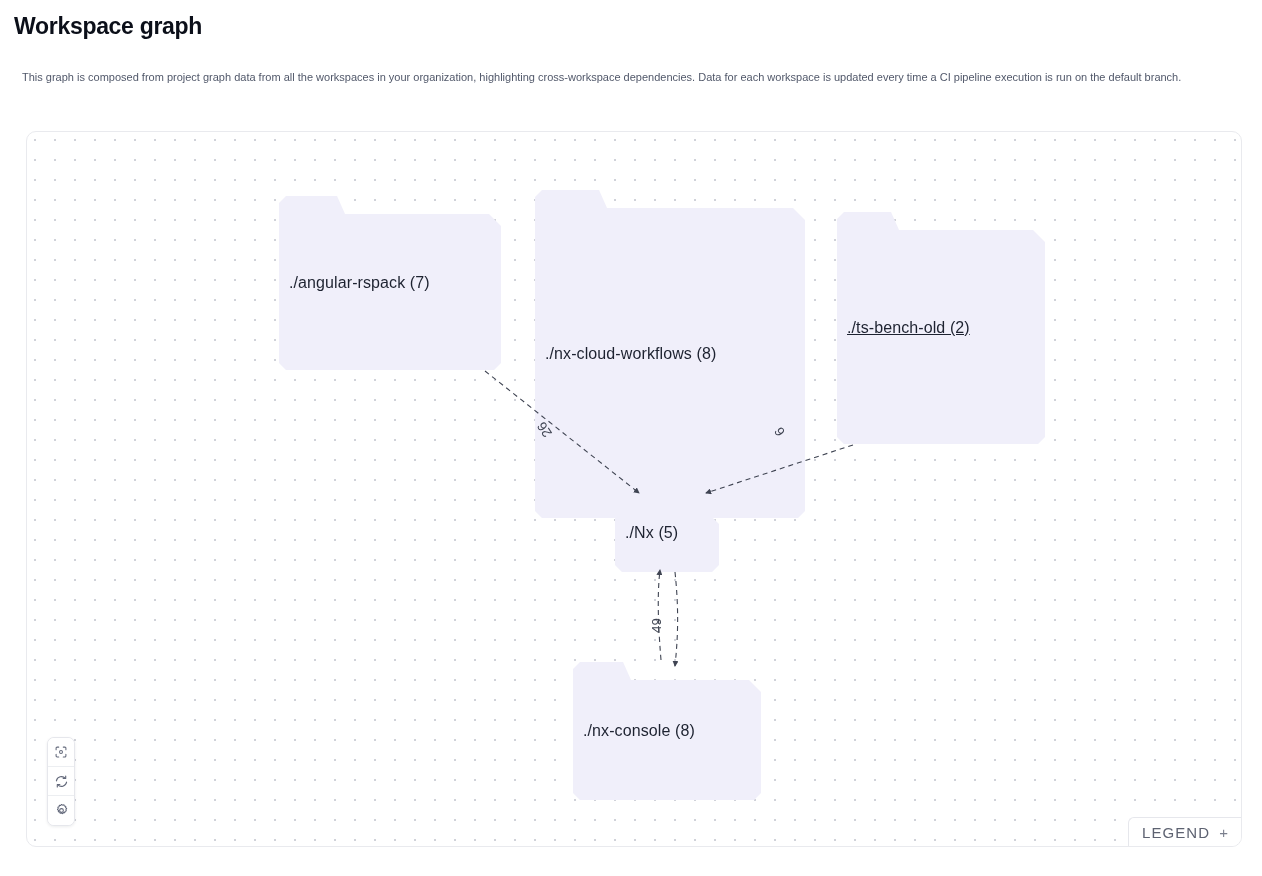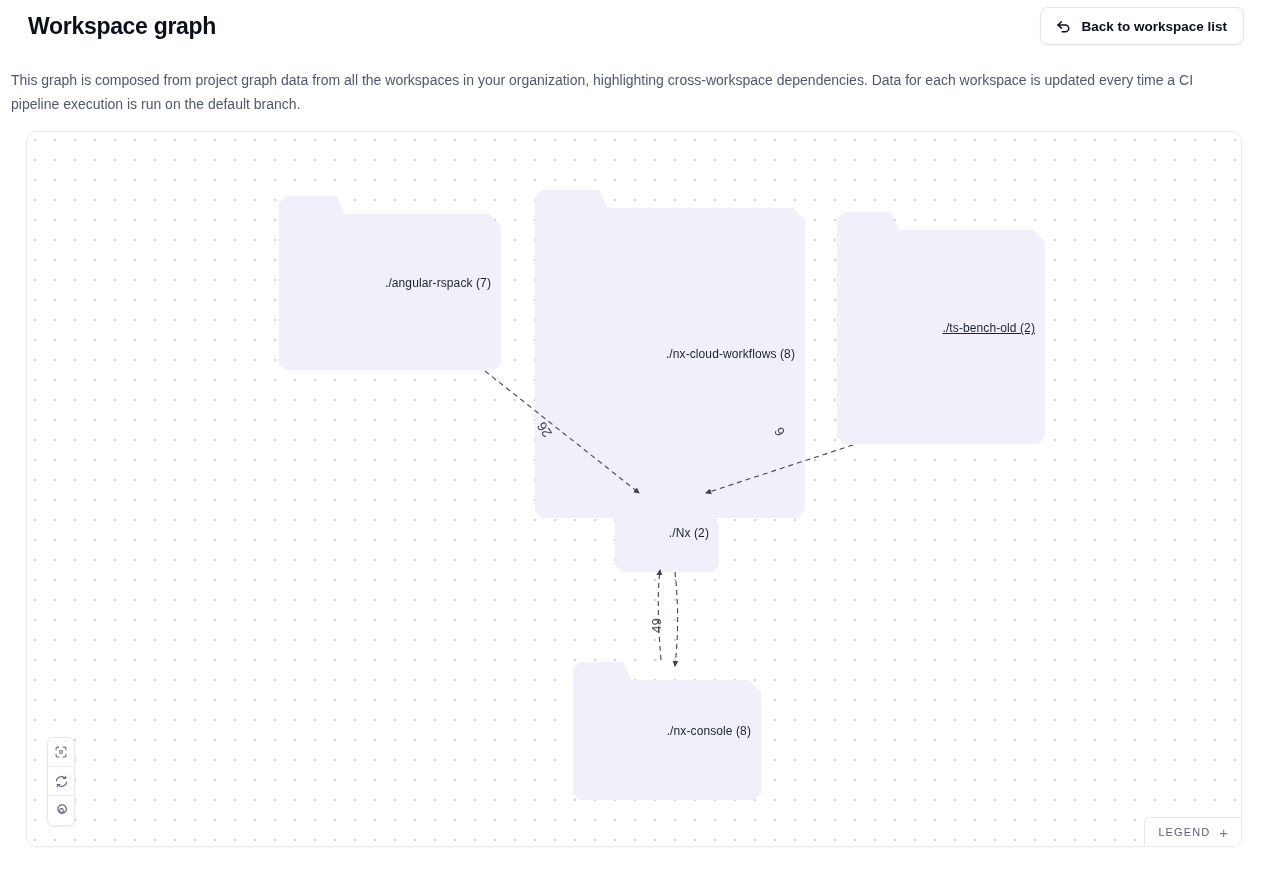--- a/index.html
+++ b/index.html
@@ -12,23 +12,23 @@
     overflow: hidden;
   }
   .page {
     position: relative;
     width: 1262px; height: 876px;
   }
 
   
   .header {
     position: absolute;
-    left: 28px; top: 8px;
+    left: 14px; top: 8px;
     width: 1216px; height: 36px;
-    display: flex; align-items: center; justify-content: space-between;
+    display: flex; align-items: flex-start; justify-content: space-between;
   }
   .page-title {
     font-size: 23px;
     font-weight: bold;
     letter-spacing: -0.3px;
     color: #0b0f19;
     line-height: 36px;
     margin: 0;
     white-space: nowrap;
   }
@@ -44,23 +44,23 @@
     font-size: 13.5px;
     font-weight: bold;
     color: #0b0f19;
     white-space: nowrap;
   }
   .back-btn svg { display: block; }
 
   
   .description {
     position: absolute;
-    left: 11px; top: 54px;
+    left: 22px; top: 54px;
     width: 1216px;
-    font-size: 14px;
+    font-size: 11px;
     line-height: 24px;
     color: #51586a;
   }
 
   
   .canvas {
     position: absolute;
     left: 26px; top: 131px;
     width: 1216px; height: 716px;
     border: 1px solid #e9eaee;
@@ -71,23 +71,23 @@
     background-size: 20px 20px;
     background-position: 7px 7px;
     overflow: hidden;
   }
 
   
   .node {
     position: absolute;
     display: flex;
     align-items: center;
-    justify-content: flex-end;
+    justify-content: flex-start;
     color: #1d2230;
-    font-size: 12px;
+    font-size: 16px;
     letter-spacing: 0.1px;
     text-align: center;
     cursor: pointer;
     background: #f0effa;
     filter: drop-shadow(0 1px 1px rgba(24,26,40,0.06));
   }
   .node > span { position: relative; z-index: 2; padding: 0 10px; }
 
   
   .controls {
@@ -121,21 +121,21 @@
     display: flex; align-items: center; gap: 9px;
     padding: 0 13px;
     background: #ffffff;
     border-left: 1px solid #e6e7ec;
     border-top: 1px solid #e6e7ec;
     border-top-left-radius: 6px;
     cursor: pointer;
     z-index: 6;
   }
   .legend-label {
-    font-size: 11px;
+    font-size: 15px;
     letter-spacing: 1.1px;
     color: #5d6271;
   }
   .legend-plus {
     font-size: 15px;
     color: #7a7f8d;
     line-height: 1;
   }
 
   .edges { position: absolute; left: 0; top: 0; width: 1216px; height: 716px; z-index: 1; pointer-events: none; }
@@ -147,29 +147,20 @@
     white-space: nowrap;
   }
 </style>
 </head>
 <body>
 
 <div class="page">
 
   <div class="header">
     <h1 class="page-title">Workspace graph</h1>
-    <button class="back-btn">
-      <span>
-        <svg width="17" height="17" viewBox="0 0 20 20" fill="none" stroke="#0b0f19" stroke-width="1.7" stroke-linecap="round" stroke-linejoin="round">
-          <path d="M7.5 4.5 L3.5 8.2 L7.5 11.9"></path>
-          <path d="M3.5 8.2 H12.2 a4 4 0 0 1 0 8 H8.5"></path>
-        </svg>
-      </span>
-      <span>Back to workspace list</span>
-    </button>
   </div>
 
   <p class="description">This graph is composed from project graph data from all the workspaces in your organization, highlighting cross-workspace dependencies. Data for each workspace is updated every time a CI pipeline execution is run on the default branch.</p>
 
   <div class="canvas">
 
     <svg class="edges" viewBox="0 0 1216 716">
       <defs>
         <marker id="arrow" viewBox="0 0 10 10" refX="8.5" refY="5" markerWidth="5.5" markerHeight="5.5" orient="auto-start-reverse">
           <path d="M 0 0 L 10 5 L 0 10 z" fill="#3f4452"></path>
@@ -189,21 +180,21 @@
         <div class="node" style="left: 252px; top: 64px; width: 222px; height: 174px; background: rgb(240, 239, 250); clip-path: polygon(0px 7px, 7px 0px, 58px 0px, 66px 18px, 210px 18px, 222px 30px, 222px 167px, 215px 174px, 7px 174px, 0px 167px);">
           <span>./angular-rspack (7)</span>
         </div>
         <div class="node" style="left: 508px; top: 58px; width: 270px; height: 328px; background: rgb(240, 239, 250); clip-path: polygon(0px 7px, 7px 0px, 64px 0px, 72px 18px, 258px 18px, 270px 30px, 270px 321px, 263px 328px, 7px 328px, 0px 321px);">
           <span>./nx-cloud-workflows (8)</span>
         </div>
         <div class="node" style="left: 810px; top: 80px; width: 208px; height: 232px; background: rgb(240, 239, 250); clip-path: polygon(0px 7px, 7px 0px, 54px 0px, 62px 18px, 196px 18px, 208px 30px, 208px 225px, 201px 232px, 7px 232px, 0px 225px); text-decoration: underline;">
           <span>./ts-bench-old (2)</span>
         </div>
         <div class="node" style="left: 588px; top: 362px; width: 104px; height: 78px; background: rgb(240, 239, 250); clip-path: polygon(0px 7px, 7px 0px, 32px 0px, 40px 18px, 92px 18px, 104px 30px, 104px 71px, 97px 78px, 7px 78px, 0px 71px);">
-          <span>./Nx (2)</span>
+          <span>./Nx (5)</span>
         </div>
         <div class="node" style="left: 546px; top: 530px; width: 188px; height: 138px; background: rgb(240, 239, 250); clip-path: polygon(0px 7px, 7px 0px, 50px 0px, 58px 18px, 176px 18px, 188px 30px, 188px 131px, 181px 138px, 7px 138px, 0px 131px);">
           <span>./nx-console (8)</span>
         </div>
       </div>
     <div id="labels-layer">
         <div class="edge-label" style="left: 510px; top: 290px; transform: rotate(-124deg);">26</div>
         <div class="edge-label" style="left: 749px; top: 292px; transform: rotate(-121deg);">6</div>
         <div class="edge-label" style="left: 622px; top: 486px; transform: rotate(-90deg);">49</div>
       </div>

